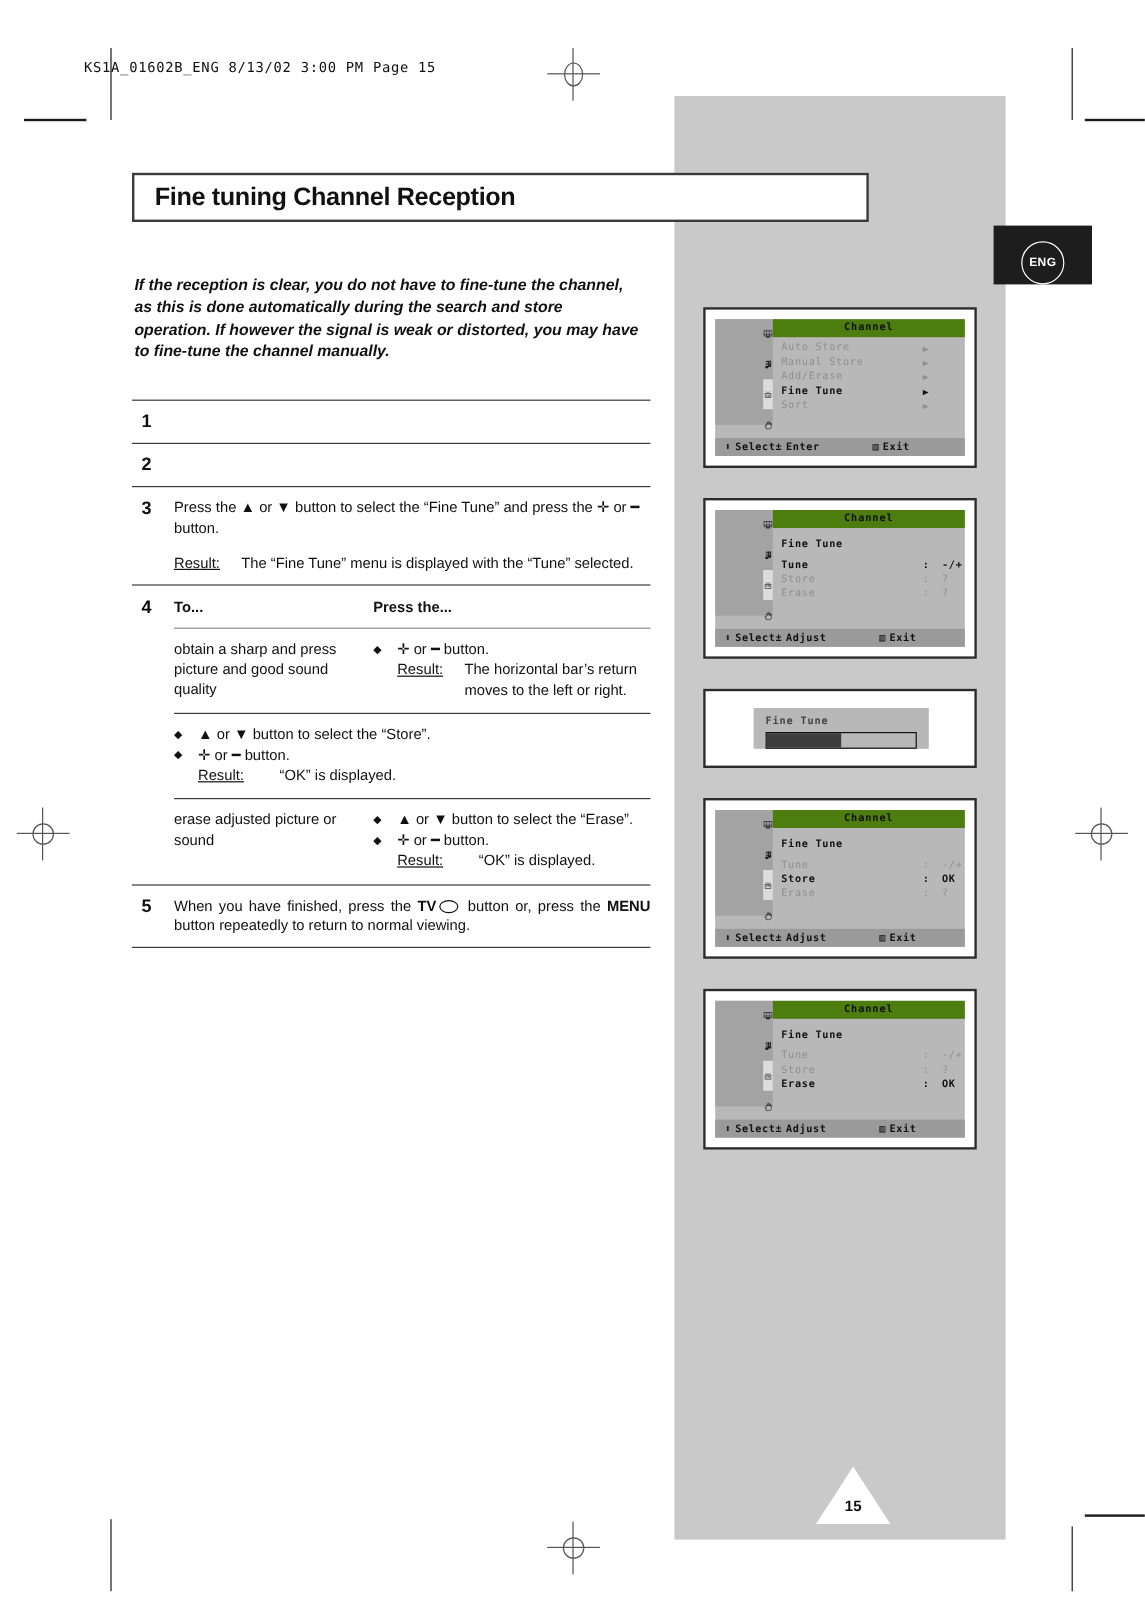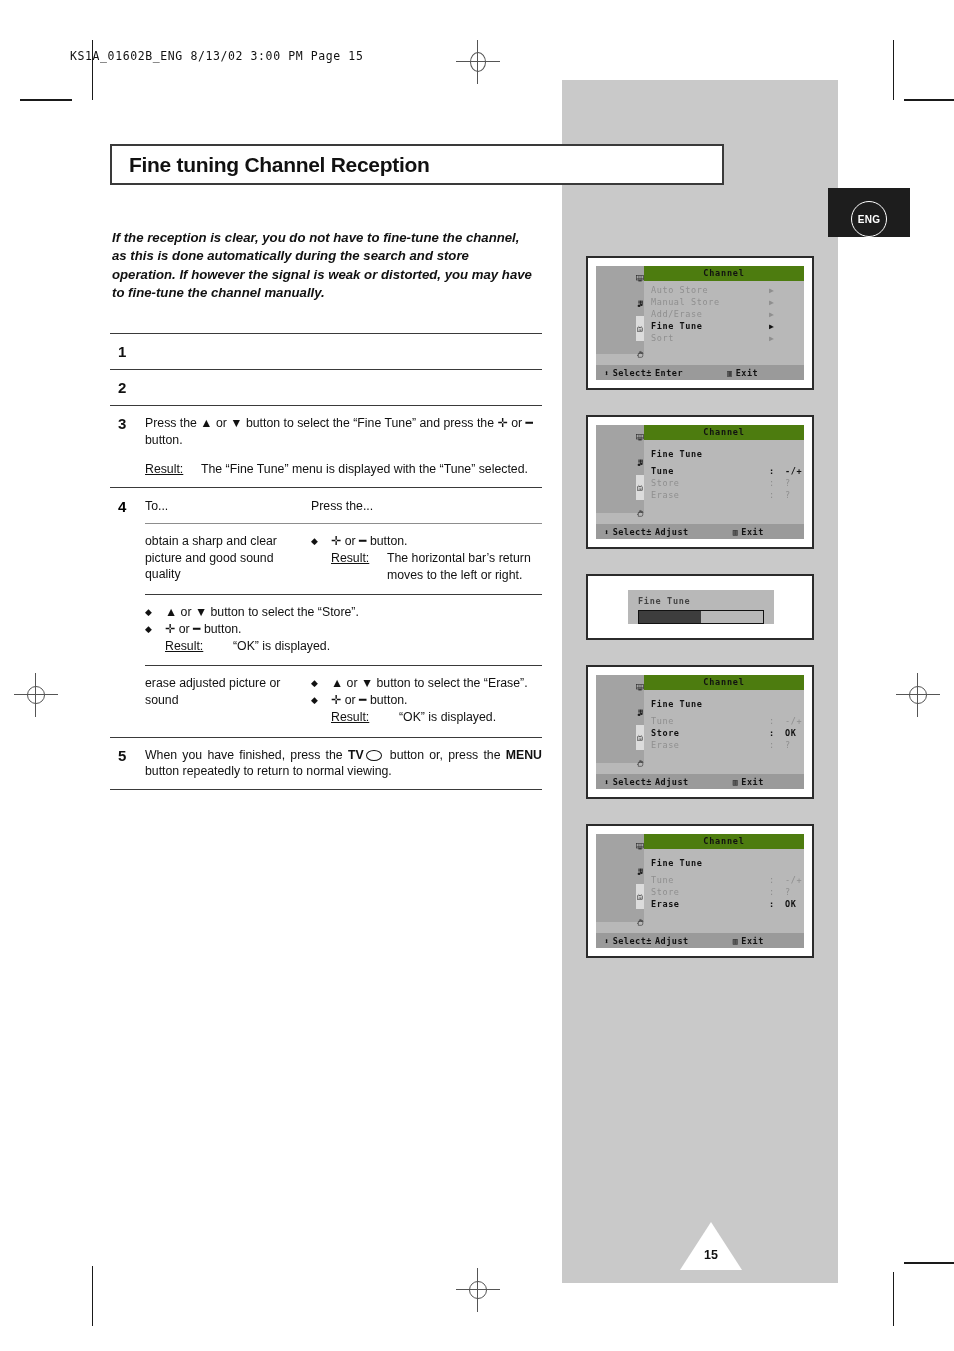--- a/index.html
+++ b/index.html
@@ -55,21 +55,21 @@
   .tv-oval{display:inline-block;width:14px;height:9px;border:1.4px solid #111;border-radius:50%;
     vertical-align:middle;margin:0 3px 1px 2px;}
 
   
   .t4{display:flex;padding:10px 0 0 0;}
   .t4 .num{width:35px;flex:0 0 35px;font-size:15px;font-weight:bold;padding-left:8px;box-sizing:border-box;}
   .t4 .tbl{flex:1;}
   .trow{display:flex;font-size:12.3px;line-height:16.4px;color:#111;}
   .trow .c1{flex:0 0 160px;padding-right:6px;}
   .trow .c2{flex:1;}
-  .thead{font-weight:normal;padding-bottom:9px;}
+  .thead{font-weight:bold;padding-bottom:9px;}
   .tbody-row{padding:9px 0 11px 0;}
   .bullet-ln{display:flex;}
   .bullet{flex:0 0 20px;font-size:9px;line-height:17px;}
   .bl-txt{flex:1;}
   .sub-res{display:flex;}
   .sub-res .l{flex:0 0 56px;text-decoration:underline;}
   .sub-res .r{flex:1;}
   .sub-res2{display:flex;}
   .sub-res2 .l{flex:0 0 56px;text-decoration:underline;}
   .sub-res2 .r{flex:1;padding-left:12px;}
@@ -193,21 +193,21 @@
     <div class="tbl">
 
       <div class="trow thead">
         <div class="c1">To...</div>
         <div class="c2">Press the...</div>
       </div>
 
       <div class="rule thin"></div>
 
       <div class="trow tbody-row">
-        <div class="c1">obtain a sharp and clear picture and good sound quality</div>
+        <div class="c1">obtain a sharp and press picture and good sound quality</div>
         <div class="c2">
           <div class="bullet-ln">
             <div class="bullet">◆</div>
             <div class="bl-txt">✛ or ━ button.</div>
           </div>
           <div class="bullet-ln">
             <div class="bullet"></div>
             <div class="bl-txt">
               <div class="sub-res">
                 <div class="l">Result:</div>

